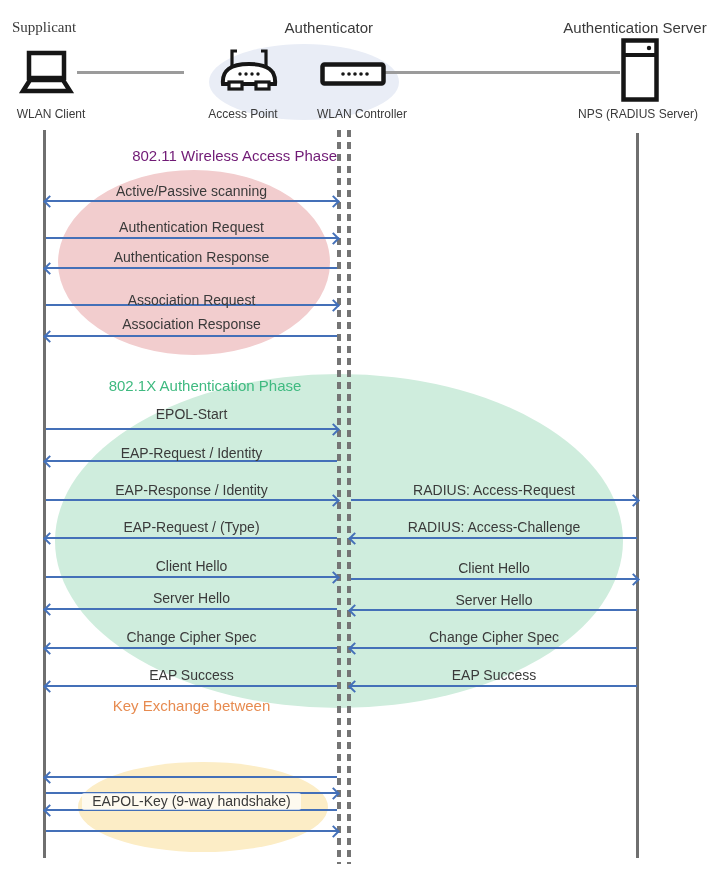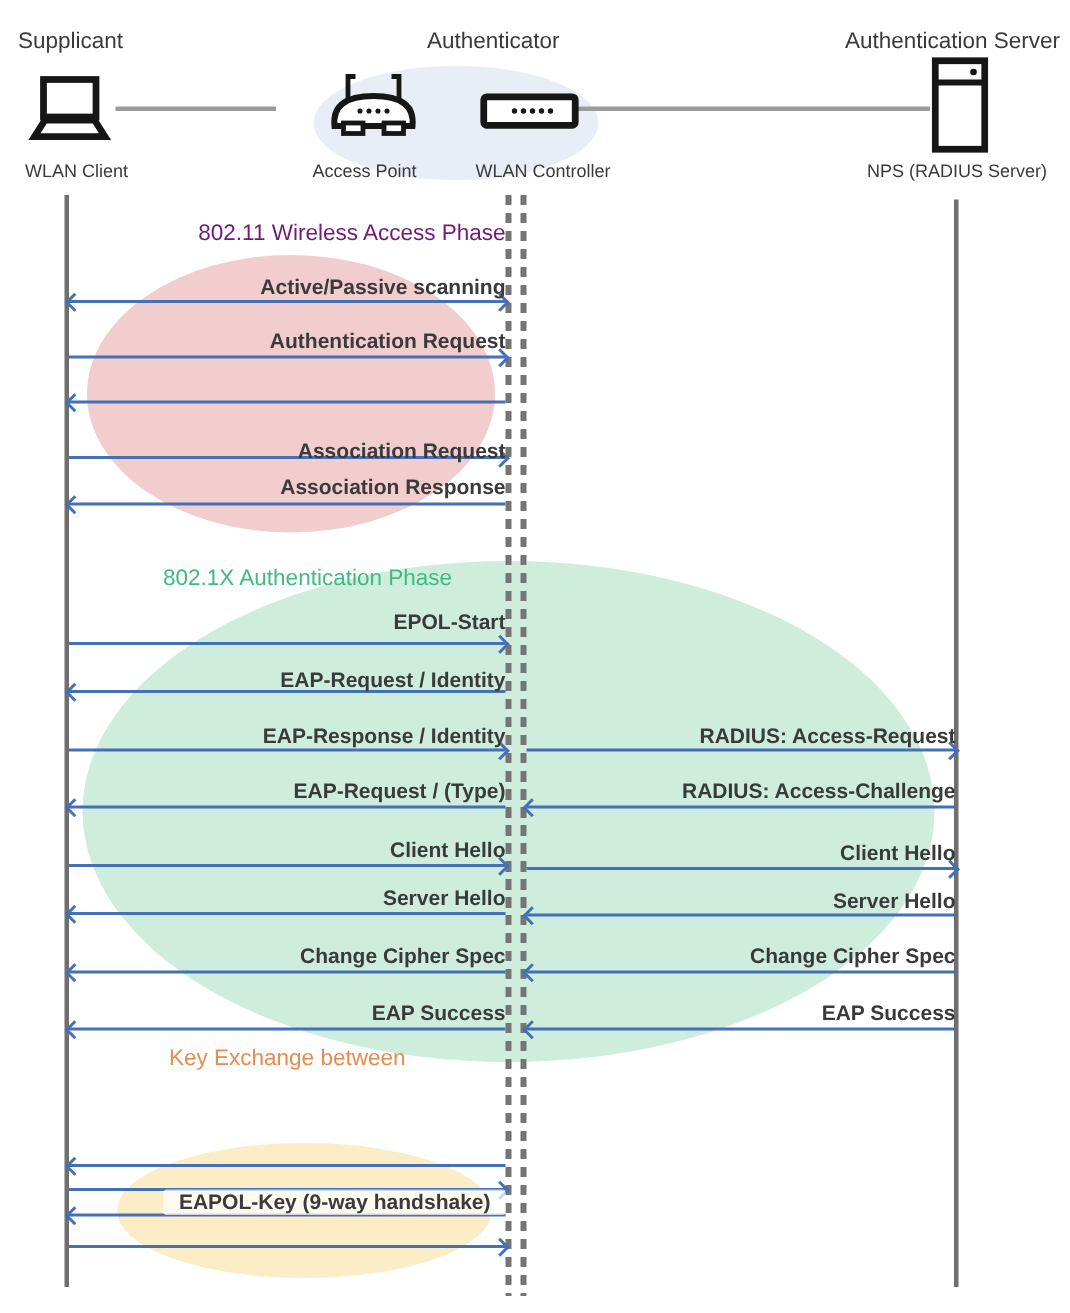--- a/index.html
+++ b/index.html
@@ -22,42 +22,42 @@
   .phase-ellipse{position:absolute;border-radius:50%;z-index:0;}
   .ellipse-pink{left:58px;top:170px;width:272px;height:185px;background:#f2cdce;}
   .ellipse-green{left:55px;top:374px;width:568px;height:334px;background:#cfeddd;}
   .ellipse-orange{left:78px;top:762px;width:250px;height:90px;background:#fcedc6;}
   
   .phase-title{position:absolute;font-size:15px;text-align:center;z-index:3;line-height:19px;}
   .title-red{color:#701a75;text-align:right;}
   .title-green{color:#3fba80;}
   .title-orange{color:#e78b50;}
   
-  .msg-label{position:absolute;font-size:14px;color:#3a3a3a;text-align:right;z-index:3;height:17px;line-height:17px;font-weight:bold;}
+  .msg-label{position:absolute;font-size:14px;color:#3a3a3a;text-align:center;z-index:3;height:17px;line-height:17px;}
   .col-left{left:46px;width:291px;}
   .col-right{left:351px;width:286px;}
   .key-label span{display:inline-block;background:rgba(255,255,255,0.72);padding:0 10px;border-radius:2px;}
   .arrow{position:absolute;height:2px;background:#4470b8;z-index:2;}
   .arrow-left{left:46px;width:291px;}
   .arrow-right-col{left:351px;width:286px;}
   .arrow.right::after,.arrow.both::after{
     content:"";position:absolute;right:-1px;top:-3.5px;width:7px;height:7px;
     border-top:2.4px solid #4470b8;border-right:2.4px solid #4470b8;transform:rotate(45deg);}
   .arrow.left::before,.arrow.both::before{
     content:"";position:absolute;left:-1px;top:-3.5px;width:7px;height:7px;
     border-bottom:2.4px solid #4470b8;border-left:2.4px solid #4470b8;transform:rotate(45deg);}
 </style>
 </head>
 <body>
 
 <div class="canvas">
 
   <div class="authenticator-ellipse"></div>
 
-  <div class="role-label" style="left:12px;">Supplicant</div>
+  <div class="role-label" style="left:12px;font-family:Liberation Serif, serif;">Supplicant</div>
   <div class="role-label" style="left:233px;width:140px;text-align:right;">Authenticator</div>
   <div class="role-label" style="left:560px;width:150px;text-align:center;">Authentication Server</div>
 
   <div class="connector" style="left:77px;width:107px;"></div>
   <div class="connector" style="left:261px;width:14px;"></div>
   <div class="connector" style="left:352px;width:268px;"></div>
 
   <div class="icon" style="left:12px;top:50px;">
     <svg width="68" height="46" viewBox="0 0 68 46">
       <rect x="17" y="3" width="35" height="25" fill="#ffffff" stroke="#161616" stroke-width="4.5"></rect>
@@ -117,20 +117,21 @@
   <div class="phase-title title-orange col-left" style="top:696px;">
     <div>Key Exchange between</div>
   </div>
 
   <div class="msg-label col-left" style="top:183px;">Active/Passive scanning</div>
   <div class="arrow arrow-left both" style="top:200px;"></div>
 
   <div class="msg-label col-left" style="top:219px;">Authentication Request</div>
   <div class="arrow arrow-left right" style="top:237px;"></div>
 
+  <div class="msg-label col-left" style="top:249px;">Authentication Response</div>
   <div class="arrow arrow-left left" style="top:267px;"></div>
 
   <div class="msg-label col-left" style="top:292px;">Association Request</div>
   <div class="arrow arrow-left right" style="top:304px;"></div>
 
   <div class="msg-label col-left" style="top:316px;">Association Response</div>
   <div class="arrow arrow-left left" style="top:335px;"></div>
 
   <div class="msg-label col-left" style="top:406px;">EPOL-Start</div>
   <div class="arrow arrow-left right" style="top:428px;"></div>

